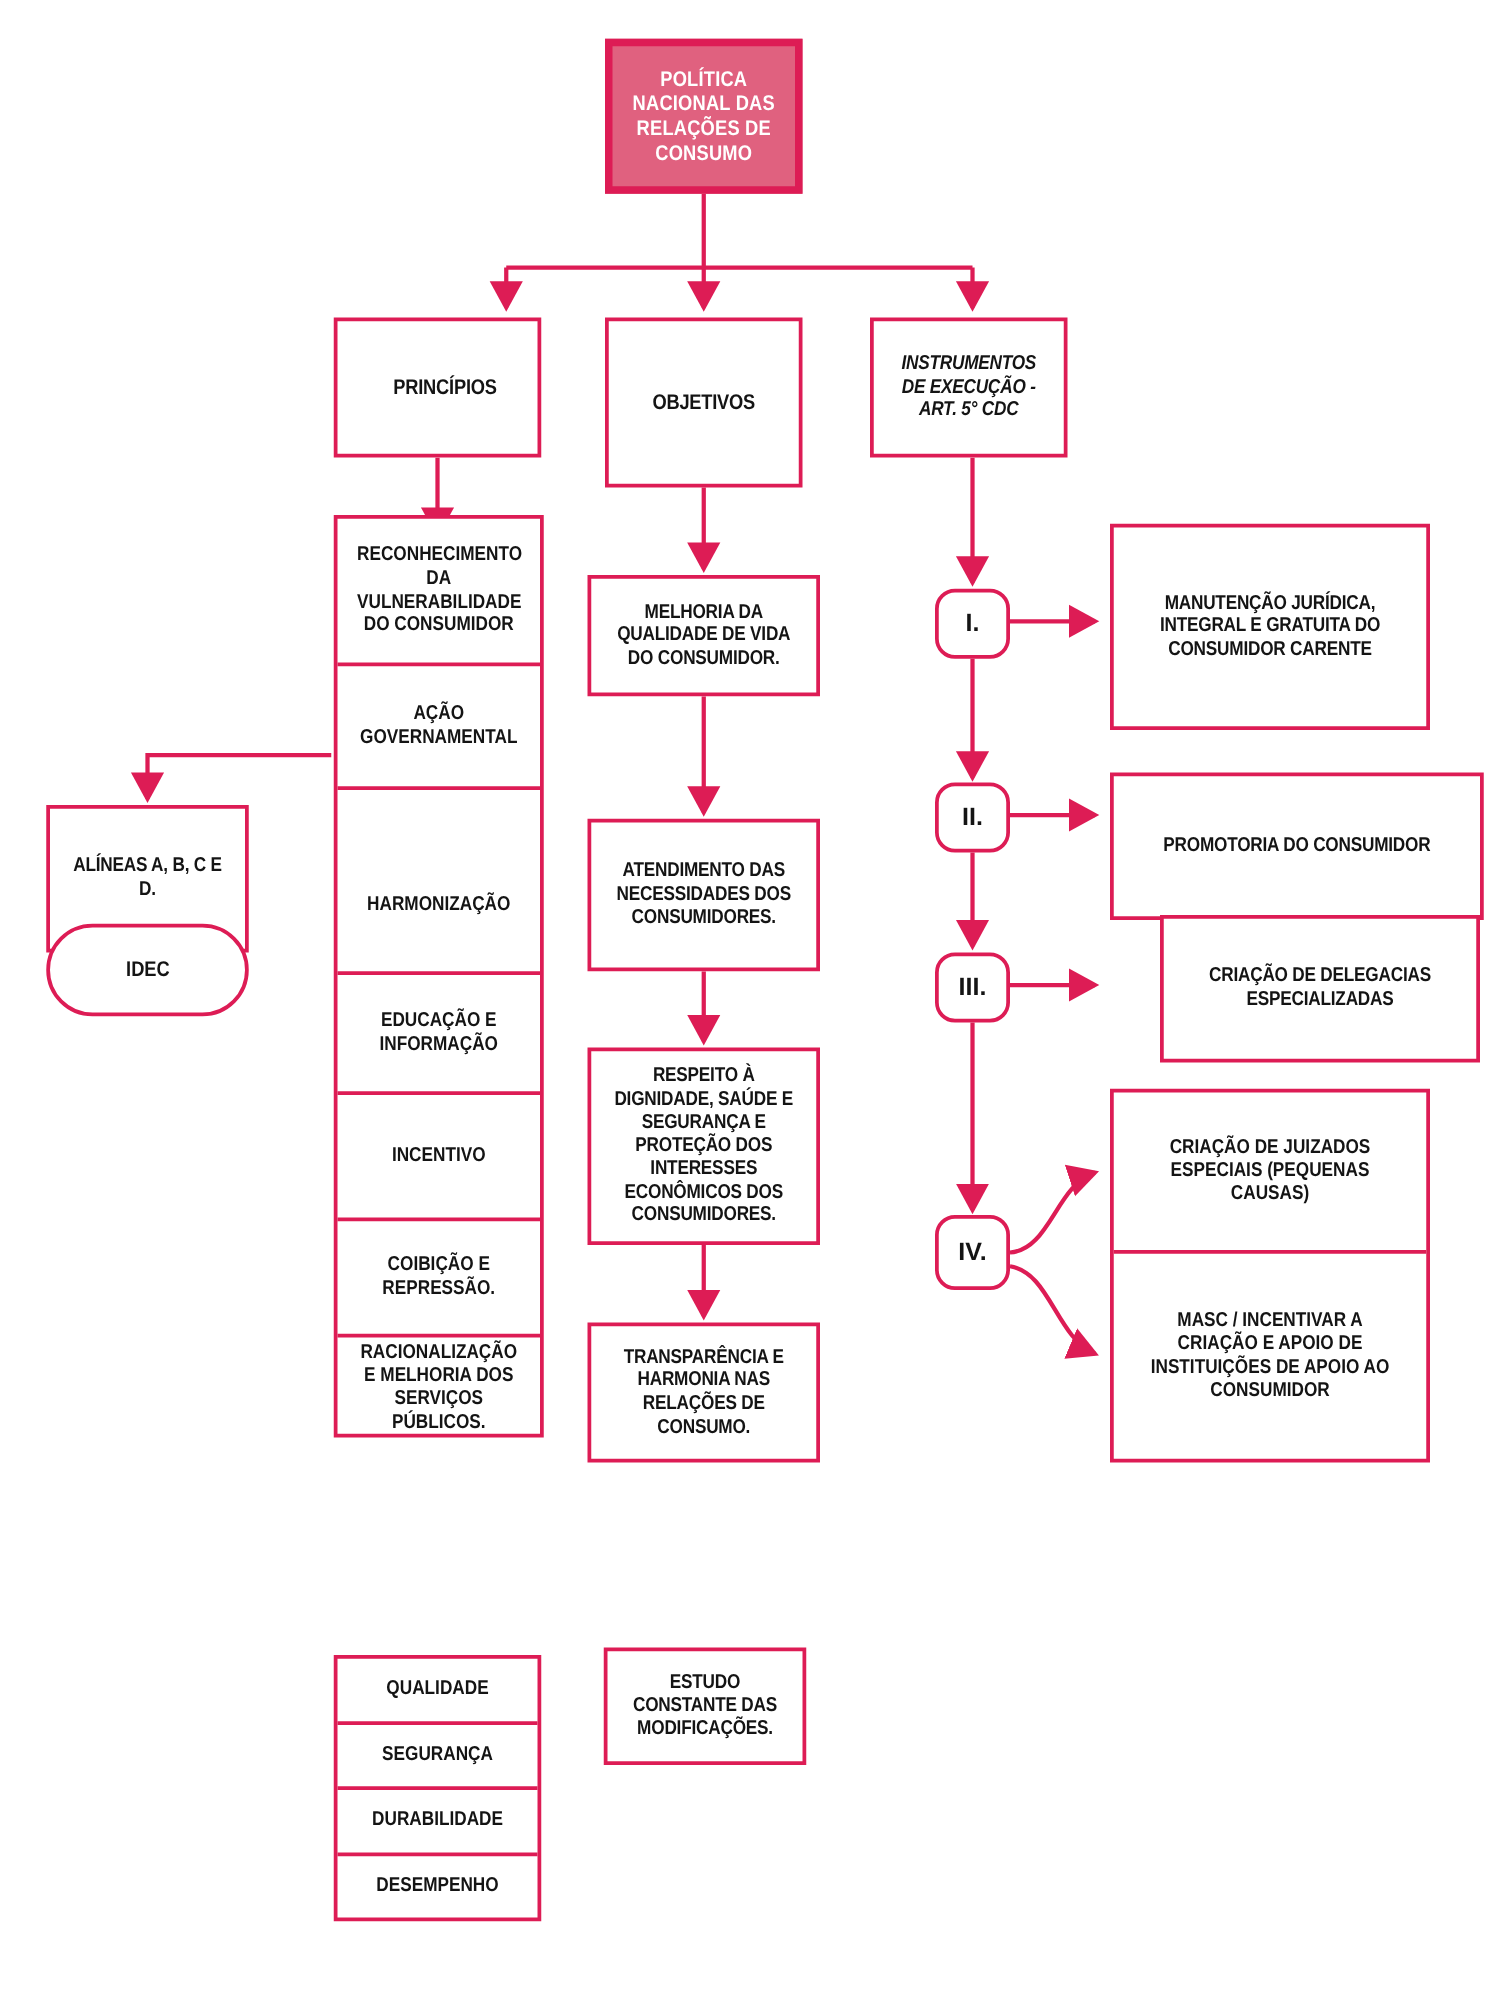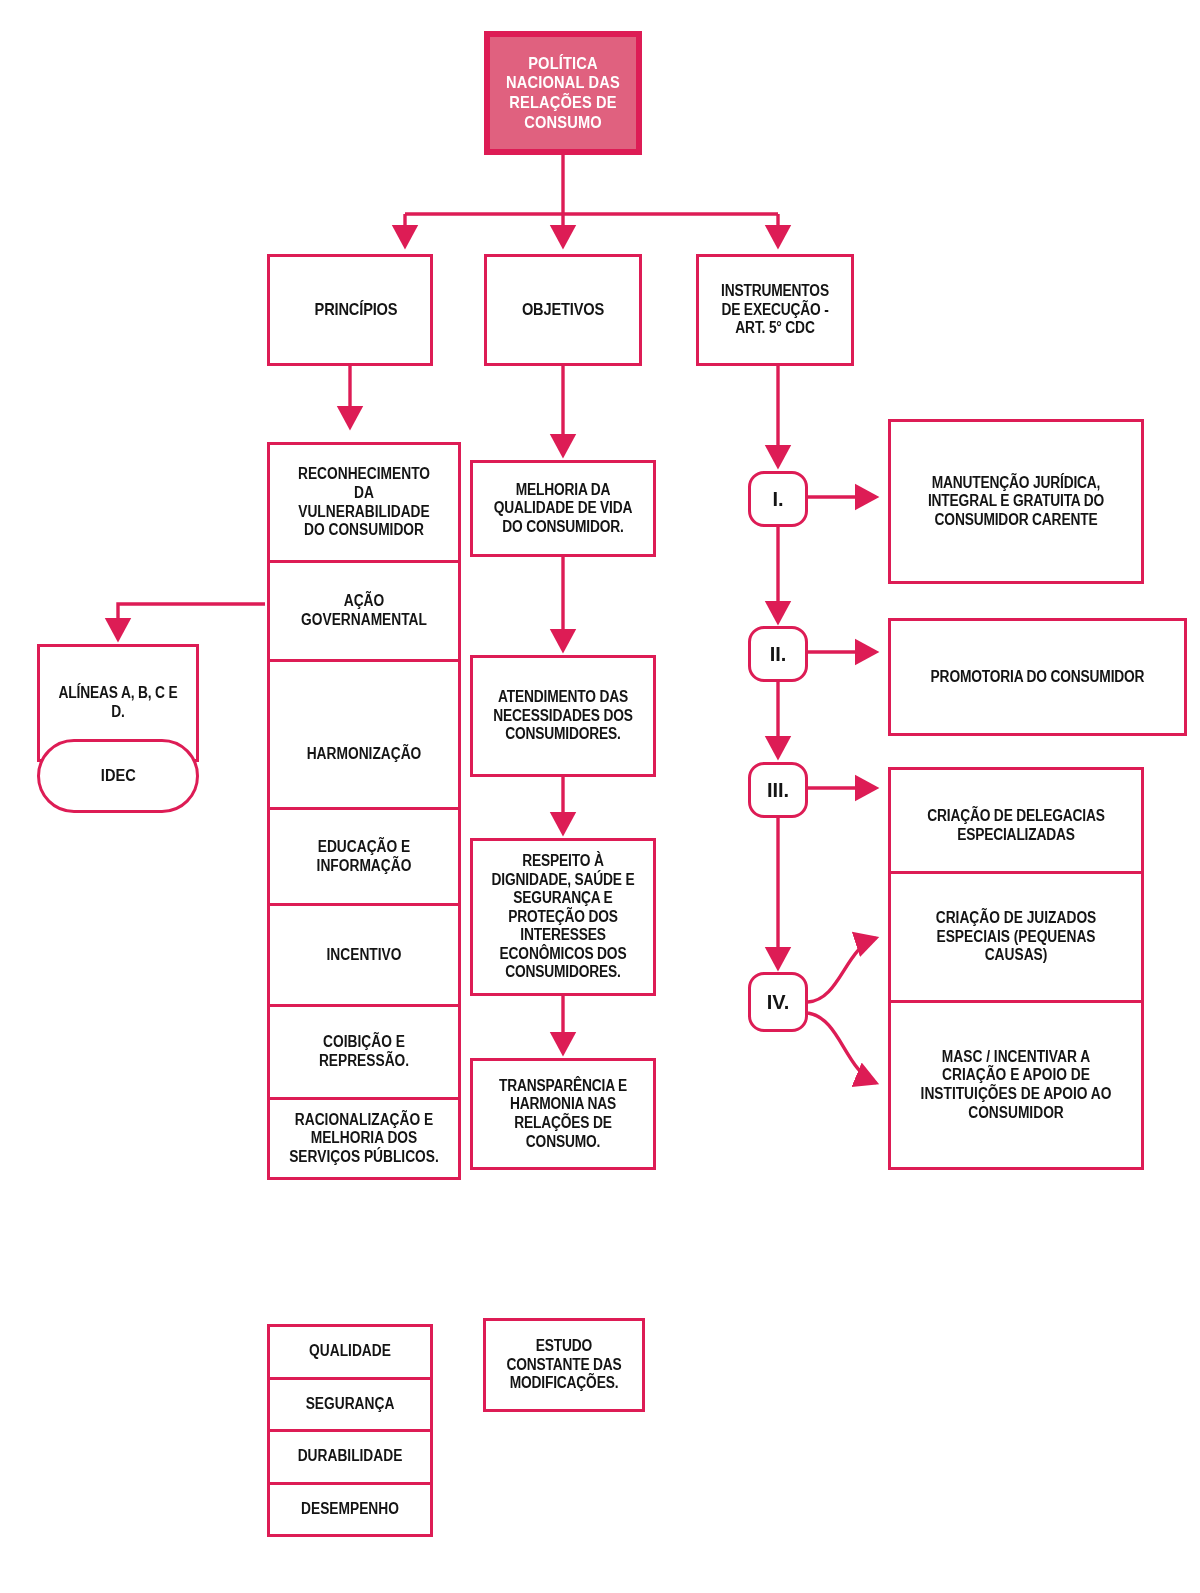--- a/index.html
+++ b/index.html
@@ -161,29 +161,29 @@
   </svg>
 
   <div class="node root-node" style="left:484px; top:31px; width:158px; height:124px;">
     <span>POLÍTICA NACIONAL DAS RELAÇÕES DE CONSUMO</span>
   </div>
 
   <div class="node fs17" style="left:267px; top:254px; width:166px; height:112px;padding-left:18px;">
     <span>PRINCÍPIOS</span>
   </div>
 
-  <div class="node fs17" style="left:484px; top:254px; width:158px; height:112px;">
+  <div class="node fs17" style="left:484px; top:254px; width:158px; height:136px;">
     <span>OBJETIVOS</span>
   </div>
 
-  <div class="node fs16" style="left:696px; top:254px; width:158px; height:112px;">
+  <div class="node fs16" style="left:696px; top:254px; width:158px; height:112px;font-style:italic;">
     <span>INSTRUMENTOS DE EXECUÇÃO - ART. 5° CDC</span>
   </div>
 
-  <div class="stack" style="left:267px; top:442px; width:194px; height:738px;">
+  <div class="stack" style="left:267px; top:412px; width:168px; height:738px;">
     <div class="stack-cell fs16" style="flex:0 0 118px;">
       <span>RECONHECIMENTO DA VULNERABILIDADE DO CONSUMIDOR</span>
     </div>
     <div class="stack-cell fs16" style="flex:0 0 99px;">
       <span>AÇÃO GOVERNAMENTAL</span>
     </div>
     <div class="stack-cell fs16" style="flex:0 0 109px;margin-top:39px;">
       <span>HARMONIZAÇÃO</span>
     </div>
     <div class="stack-cell fs16" style="flex:0 0 96px;">
@@ -238,21 +238,21 @@
   </div>
 
   <div class="node fs16" style="left:888px; top:419px; width:256px; height:165px;">
     <span>MANUTENÇÃO JURÍDICA, INTEGRAL E GRATUITA DO CONSUMIDOR CARENTE</span>
   </div>
 
   <div class="node fs16" style="left:888px; top:592px; width:299px; height:118px;margin-top:26px;">
     <span>PROMOTORIA DO CONSUMIDOR</span>
   </div>
 
-  <div class="node fs16" style="left:888px; top:732px; width:256px; height:118px;margin-top:35px;">
+  <div class="node fs16" style="left:928px; top:732px; width:256px; height:118px;">
     <span>CRIAÇÃO DE DELEGACIAS ESPECIALIZADAS</span>
   </div>
 
   <div class="stack" style="left:888px; top:871px; width:256px; height:299px;">
     <div class="stack-cell fs16" style="flex:0 0 129px;">
       <span>CRIAÇÃO DE JUIZADOS ESPECIAIS (PEQUENAS CAUSAS)</span>
     </div>
     <div class="stack-cell fs16" style="flex:1 1 auto;">
       <span>MASC / INCENTIVAR A CRIAÇÃO E APOIO DE INSTITUIÇÕES DE APOIO AO CONSUMIDOR</span>
     </div>

